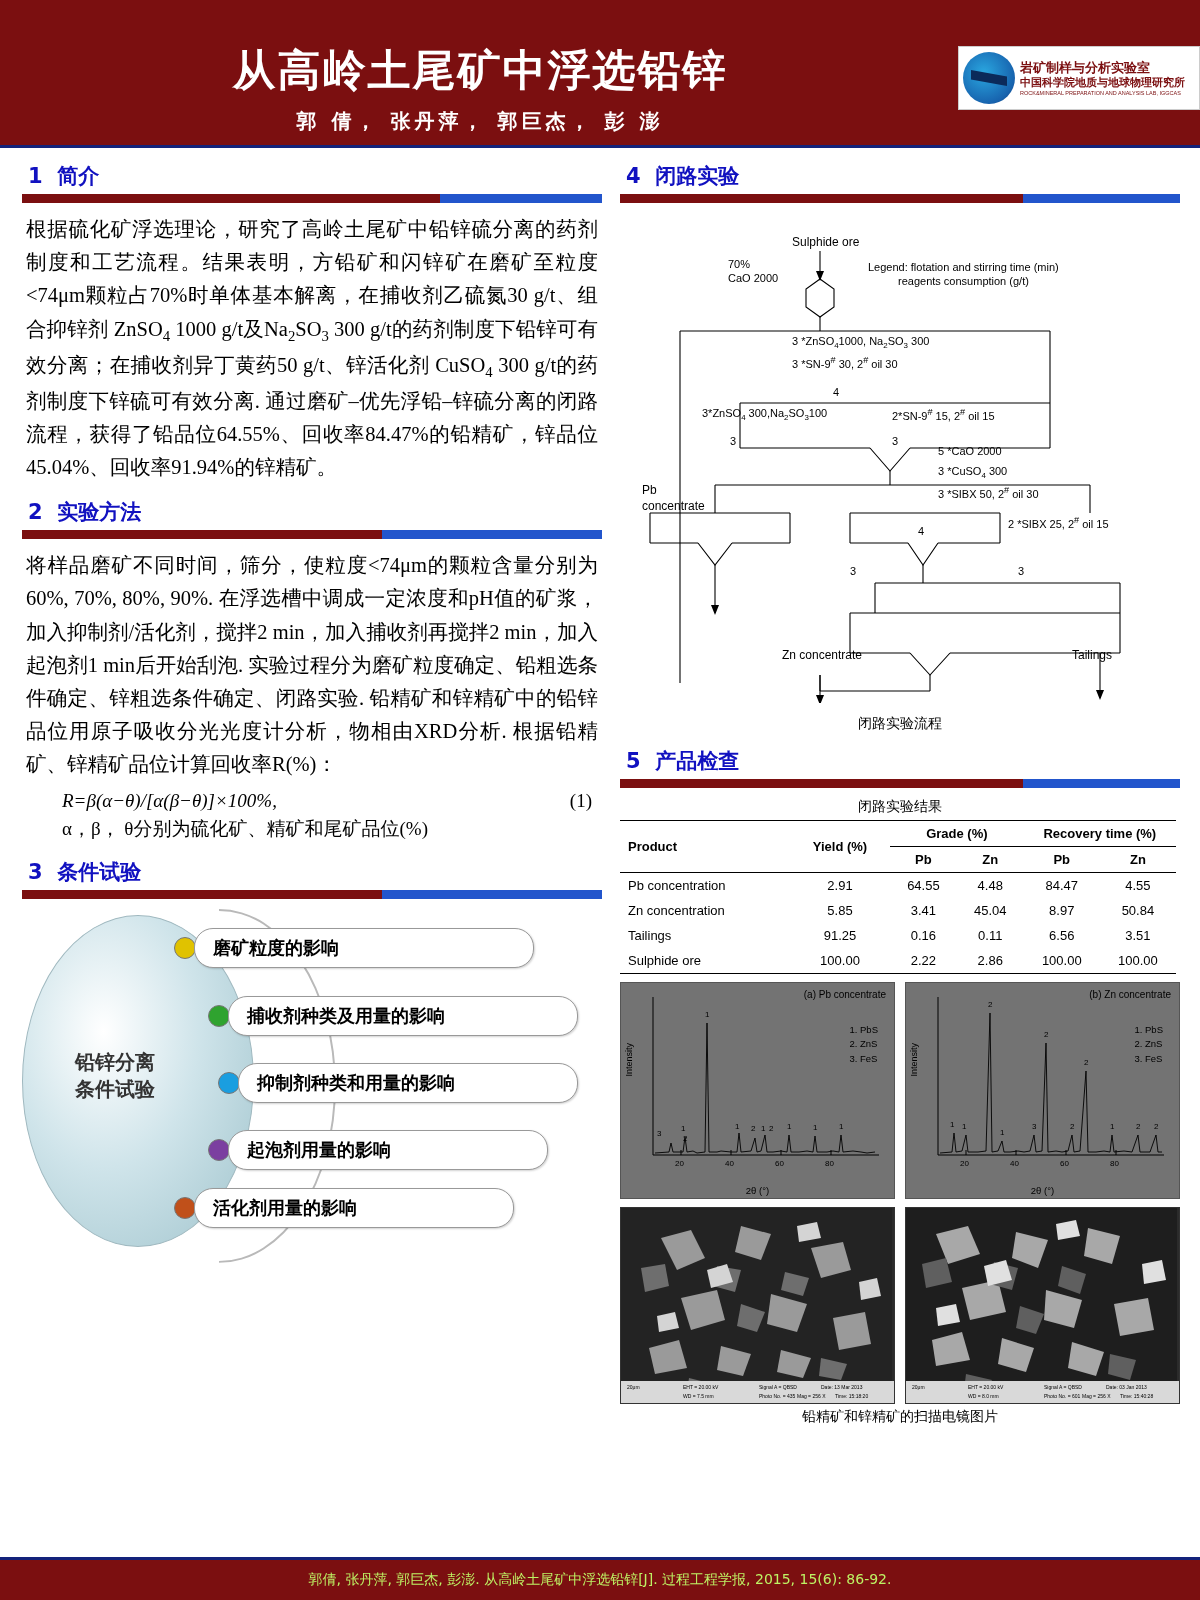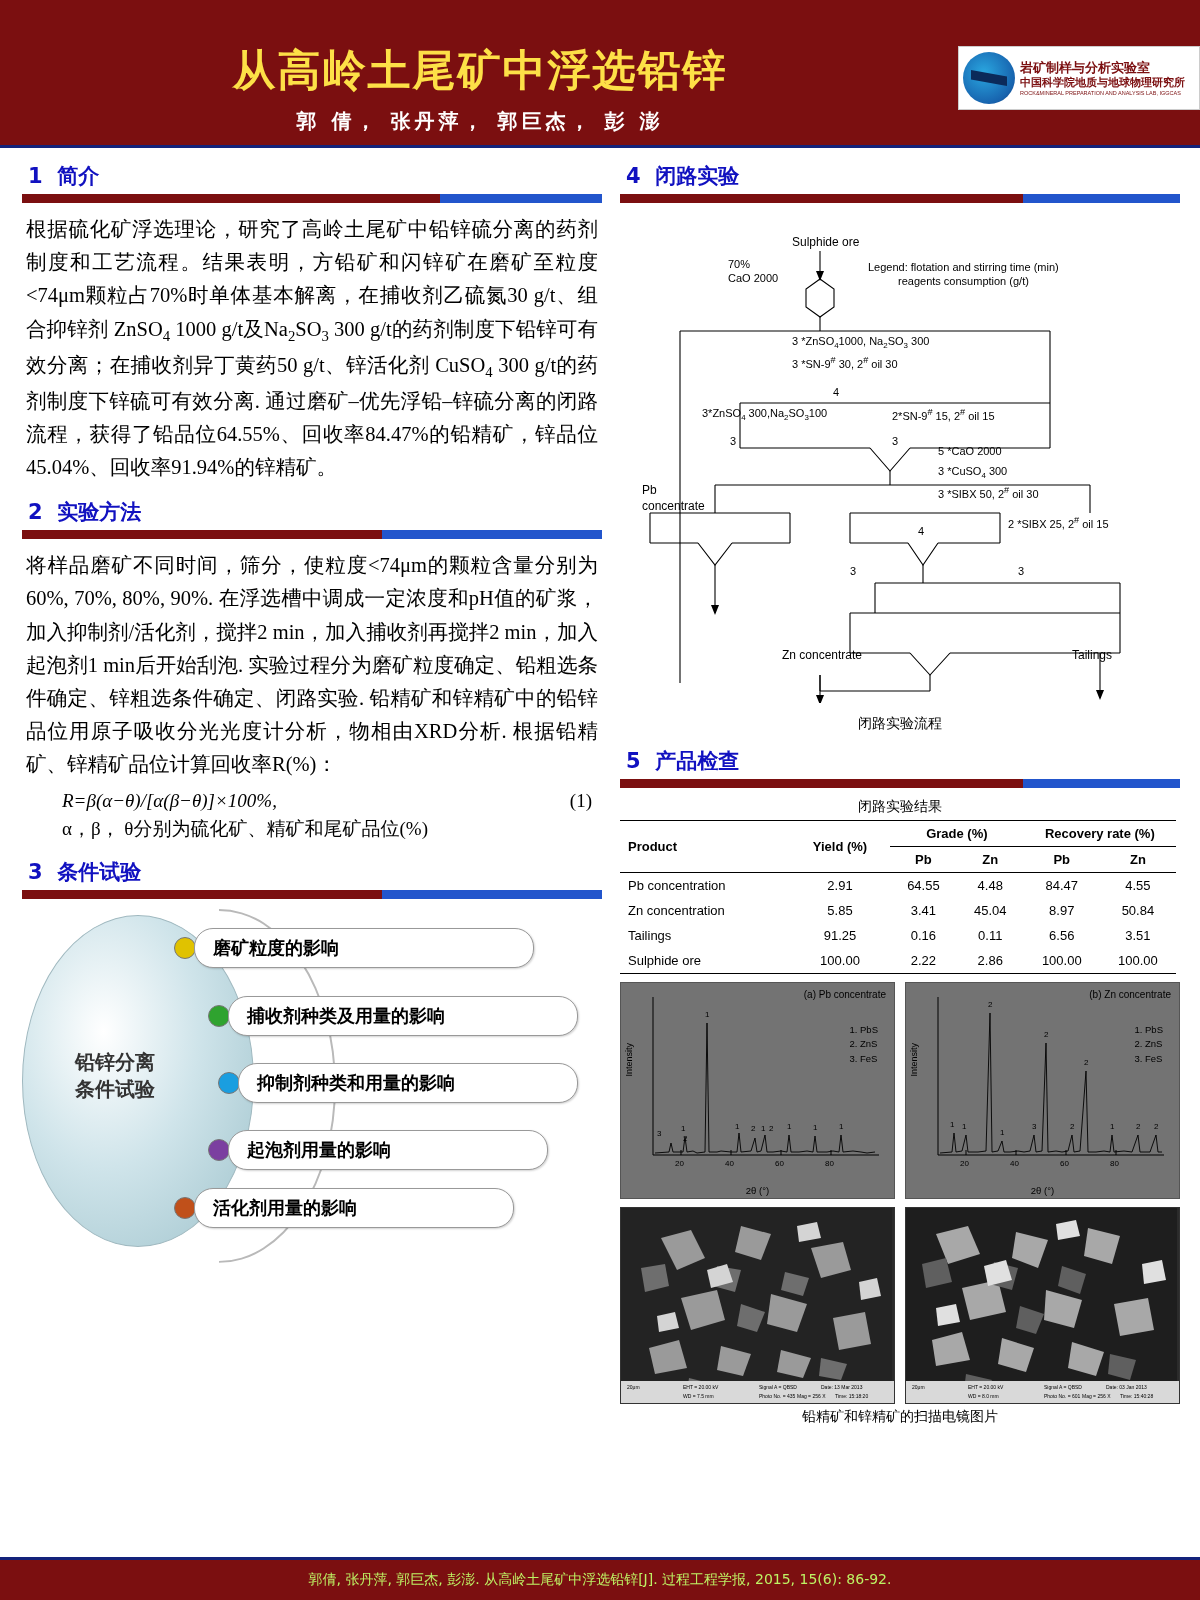--- a/index.html
+++ b/index.html
@@ -13,21 +13,21 @@
   }
   
   .header{
     position:absolute;left:0;top:0;width:1200px;height:145px;
     background:#7b0f10;
     border-bottom:3px solid #13227a;
   }
   .header .title{
     position:absolute;left:0;top:42px;width:960px;text-align:center;
     font-family:"DejaVu Sans", sans-serif;
-    font-size:43px;font-weight:bold;color:#fde047;letter-spacing:2px;
+    font-size:43px;font-weight:bold;color:#ffffff;letter-spacing:2px;
   }
   .header .authors{
     position:absolute;left:0;top:108px;width:960px;text-align:center;
     font-family:"DejaVu Sans", sans-serif;
     font-size:20px;font-weight:bold;color:#fff;letter-spacing:4px;
   }
   .logo-box{
     position:absolute;right:0px;top:46px;width:240px;height:62px;
     background:#fff;border:1px solid #ccc;display:flex;align-items:center;
   }
@@ -312,21 +312,21 @@
   </div>
   <div class="rule"></div>
 
   <div class="tbl-cap">闭路实验结果</div>
   <table>
     <thead>
       <tr>
         <th class="prod" rowspan="2" style="width:160px;">Product</th>
         <th rowspan="2" style="width:96px;">Yield (%)</th>
         <th colspan="2" style="width:150px;border-left:0;">Grade (%)</th>
-        <th colspan="2" style="width:170px;">Recovery rate (%)</th>
+        <th colspan="2" style="width:170px;">Recovery time (%)</th>
       </tr>
       <tr>
         <th>Pb</th>
         <th>Zn</th>
         <th>Pb</th>
         <th>Zn</th>
       </tr>
     </thead>
     <tbody>
       <tr>

